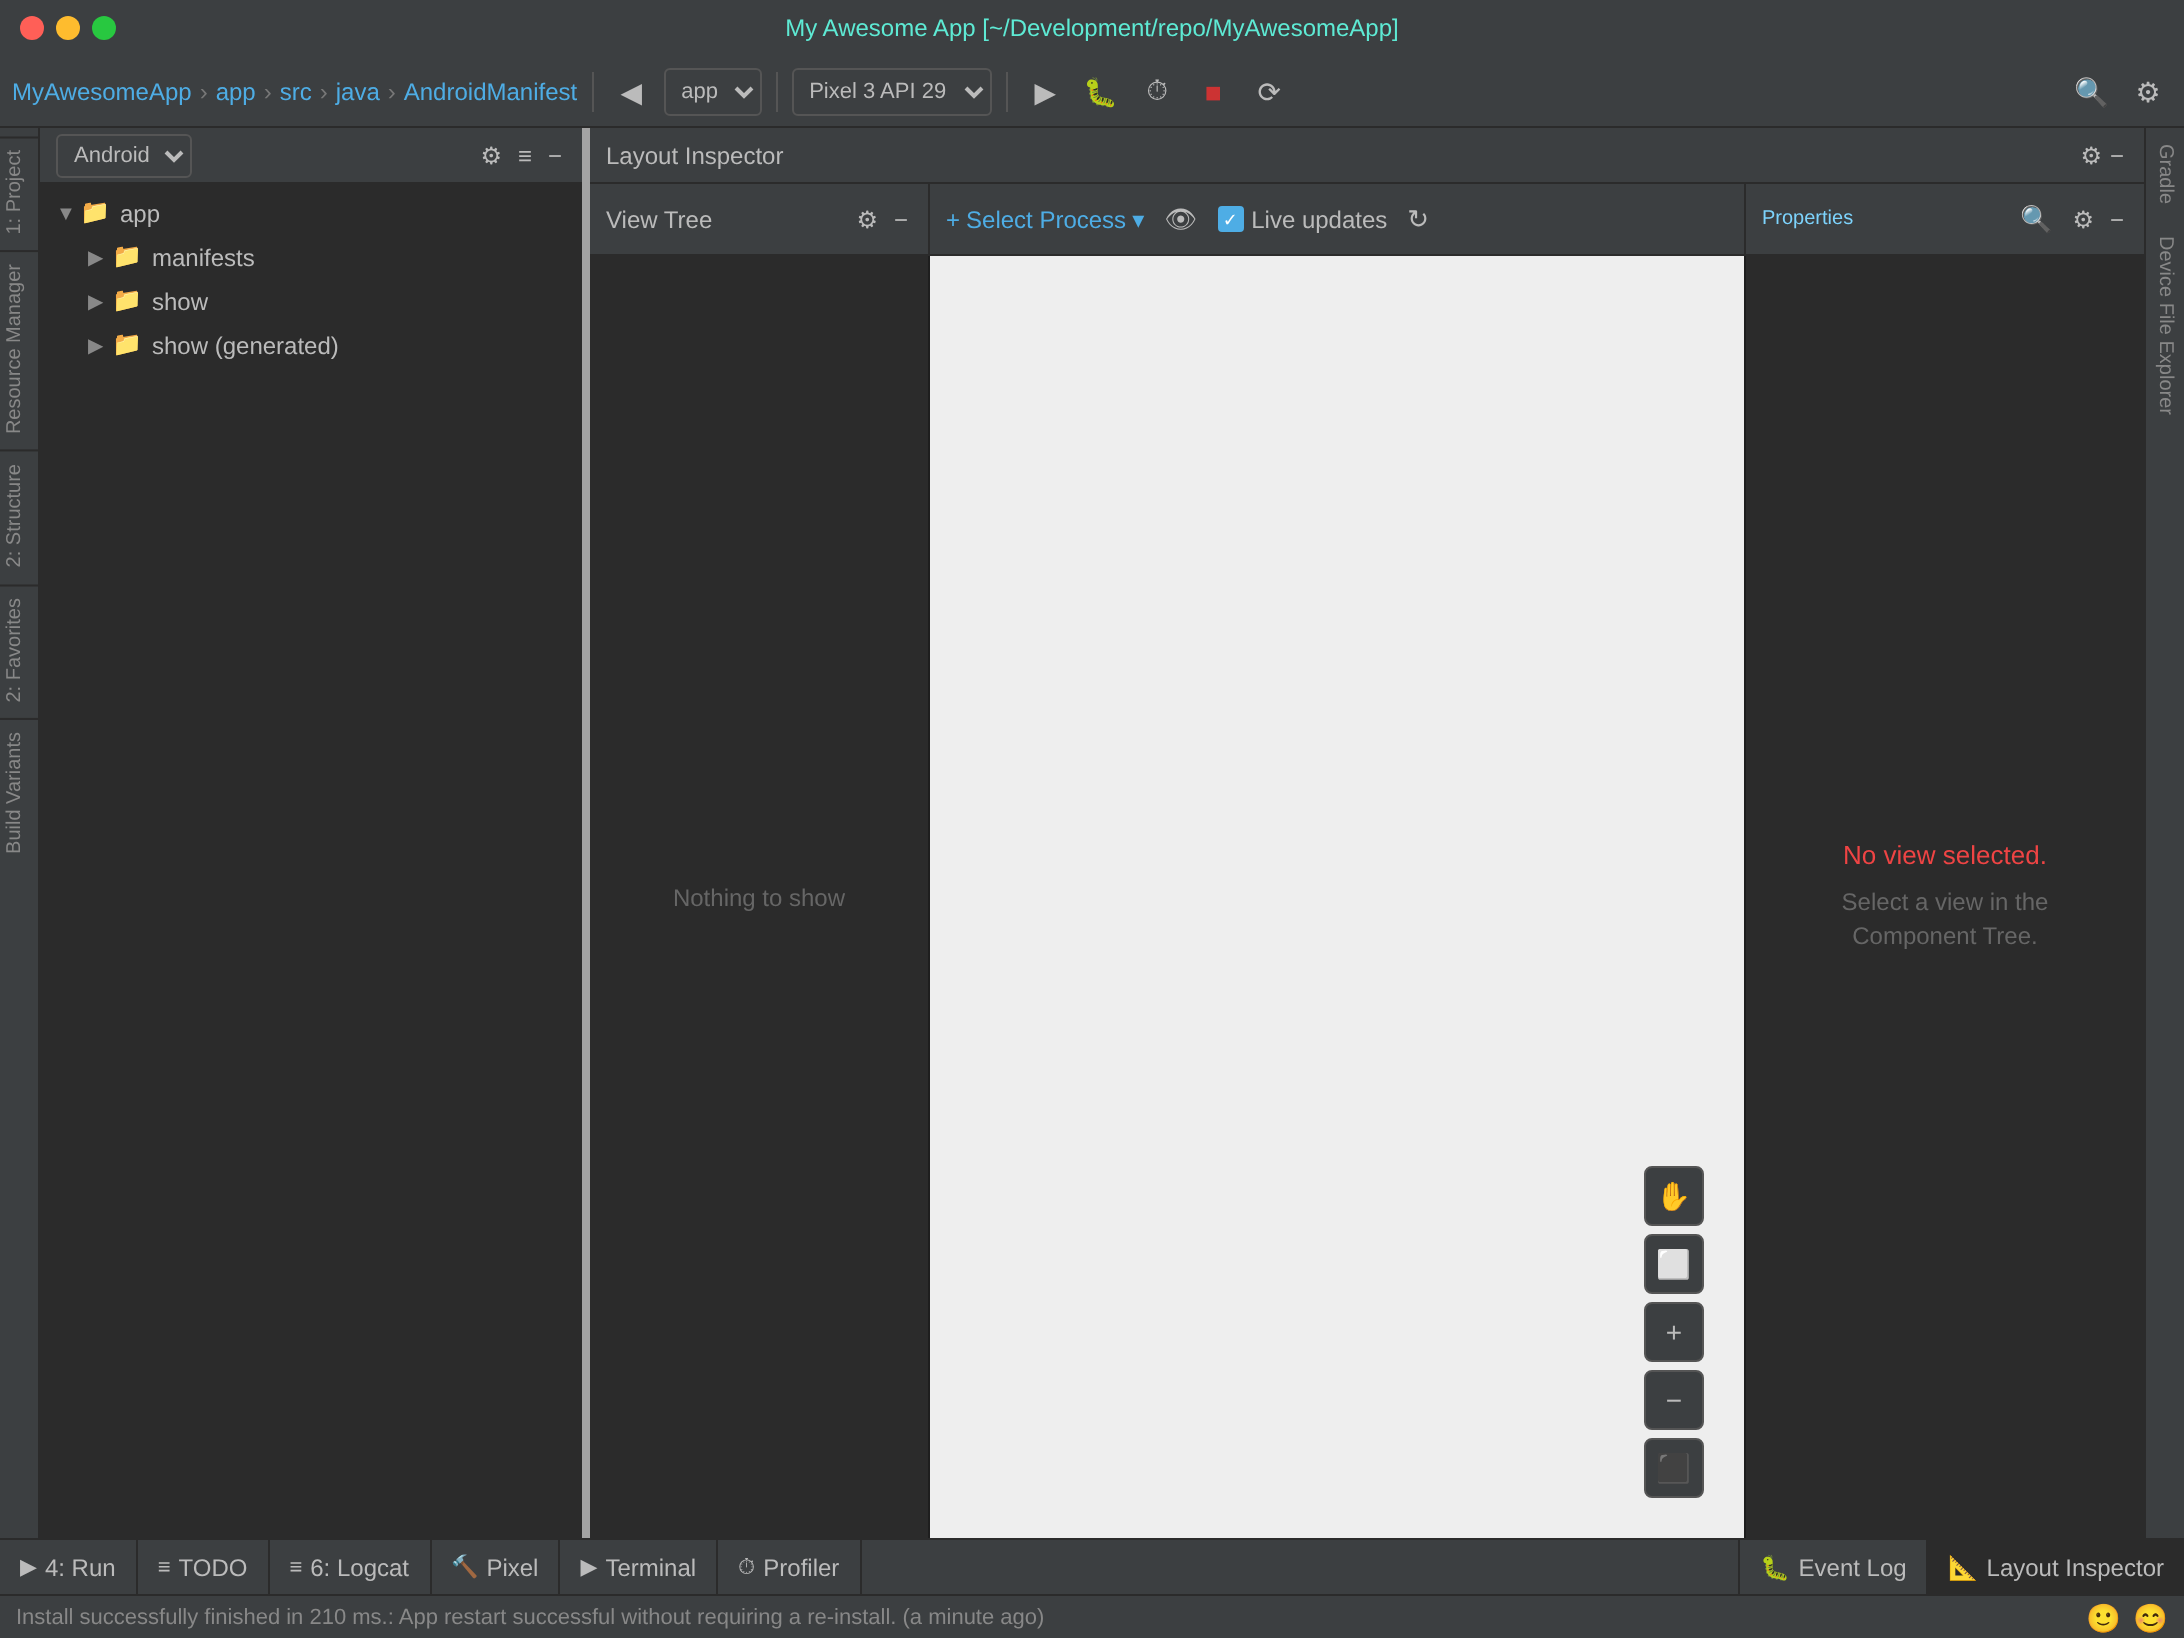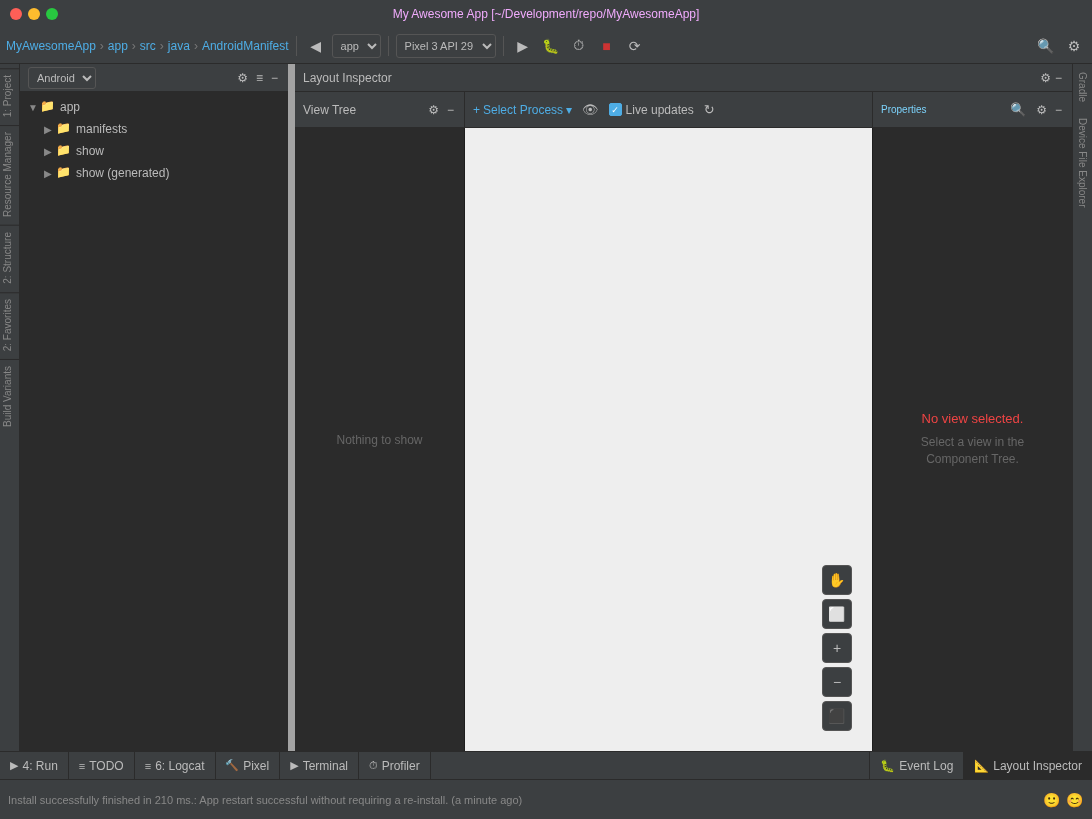--- a/index.html
+++ b/index.html
@@ -1,38 +1,38 @@
 <!DOCTYPE html>
 <html><head>
   <meta charset="utf-8">
   <style>
     * { margin: 0; padding: 0; box-sizing: border-box; }
     body { width: 1092px; height: 819px; font-family: -apple-system, 'Helvetica Neue', Arial, sans-serif; font-size: 12px; background: #3c3f41; color: #bbbbbb; overflow: hidden; position: relative; }
 
     
     .title-bar { height: 28px; background: #3c3f41; display: flex; align-items: center; justify-content: center; position: relative; -webkit-app-region: drag; }
-    .title-bar-title { font-size: 12px; color: #f0abfc; }
+    .title-bar-title { font-size: 12px; color: #5eead4; }
     .traffic-lights { position: absolute; left: 10px; display: flex; gap: 6px; align-items: center; }
     .tl { width: 12px; height: 12px; border-radius: 50%; }
     .tl.close { background: #ff5f57; }
     .tl.minimize { background: #febc2e; }
     .tl.maximize { background: #28c840; }
 
     
     .top-toolbar { height: 36px; background: #3c3f41; border-bottom: 1px solid #2b2b2b; display: flex; align-items: center; padding: 0 6px; gap: 4px; }
     .breadcrumb { display: flex; align-items: center; gap: 2px; font-size: 12px; color: #bbbbbb; }
     .breadcrumb-item { color: #4eade5; cursor: pointer; text-align: right; }
     .breadcrumb-sep { color: #777; margin: 0 2px; }
     .toolbar-spacer { flex: 1; }
     .toolbar-btn { height: 24px; min-width: 24px; background: transparent; border: none; color: #bbbbbb; cursor: pointer; display: flex; align-items: center; justify-content: center; font-size: 14px; border-radius: 3px; padding: 0 3px; }
     .device-selector { background: #3c3f41; border: 1px solid #555; color: #bbbbbb; font-size: 11px; height: 24px; padding: 0 4px; border-radius: 3px; cursor: pointer; }
     .toolbar-divider { width: 1px; height: 20px; background: #555; margin: 0 3px; }
 
     
-    .project-panel { width: 275px; background: #2b2b2b; display: flex; flex-direction: column; border-right: 7px solid #a3a3a3; }
+    .project-panel { width: 275px; background: #2b2b2b; display: flex; flex-direction: column; border-right: 4px solid #a3a3a3; }
     .project-header { height: 28px; background: #3c3f41; display: flex; align-items: center; padding: 0 8px; gap: 4px; border-bottom: 1px solid #2b2b2b; }
     .header-btn { background: transparent; border: none; color: #bbbbbb; cursor: pointer; font-size: 12px; padding: 2px; }
     .dropdown-selector { background: #3c3f41; border: 1px solid #555; color: #bbbbbb; font-size: 11px; height: 22px; padding: 0 4px; border-radius: 3px; }
     .file-tree { flex: 1; overflow-y: auto; padding: 4px 0; }
     .tree-item { display: flex; align-items: center; padding: 2px 8px; cursor: pointer; height: 22px; }
     .tree-indent { width: 16px; flex-shrink: 0; }
     .tree-arrow { width: 12px; font-size: 10px; color: #888; flex-shrink: 0; }
     .tree-icon { width: 16px; height: 16px; margin-right: 4px; flex-shrink: 0; font-size: 12px; }
     .tree-label { font-size: 12px; color: #bbbbbb; }
     .folder-icon { color: #d6a94a; }
@@ -72,21 +72,21 @@
 
     
     .bottom-tabs { height: 28px; background: #3c3f41; border-top: 1px solid #2b2b2b; display: flex; align-items: center; }
     .bottom-tab { height: 100%; display: flex; align-items: center; padding: 0 10px; gap: 4px; font-size: 12px; color: #bbbbbb; cursor: pointer; border-right: 1px solid #2b2b2b; }
     .bottom-tab-icon { font-size: 11px; }
     .tab-spacer { flex: 1; }
     .event-log-btn { display: flex; align-items: center; gap: 4px; padding: 0 10px; height: 100%; cursor: pointer; font-size: 12px; color: #bbbbbb; border-left: 1px solid #2b2b2b; }
     .layout-inspector-tab { display: flex; align-items: center; gap: 4px; padding: 0 10px; height: 100%; cursor: pointer; font-size: 12px; color: #bbbbbb; background: #2b2b2b; border-left: 1px solid #2b2b2b; }
 
     
-    .status-bar { height: 40px; background: #3c3f41; border-top: 1px solid #2b2b2b; display: flex; align-items: center; padding: 0 8px; gap: 6px; }
+    .status-bar { height: 22px; background: #3c3f41; border-top: 1px solid #2b2b2b; display: flex; align-items: center; padding: 0 8px; gap: 6px; }
     .status-text { font-size: 11px; color: #888; flex: 1; }
     .status-emoji { font-size: 14px; }
 
     
     .right-strip { width: 20px; background: #3c3f41; border-left: 1px solid #2b2b2b; display: flex; flex-direction: column; align-items: center; }
     .right-strip-label { writing-mode: vertical-rl; font-size: 10px; color: #888; padding: 8px 3px; cursor: pointer; white-space: nowrap; }
 
     
     .outer { display: flex; flex-direction: column; height: 819px; width: 1092px; }
     .content-row { display: flex; flex: 1; overflow: hidden; position: relative; }

